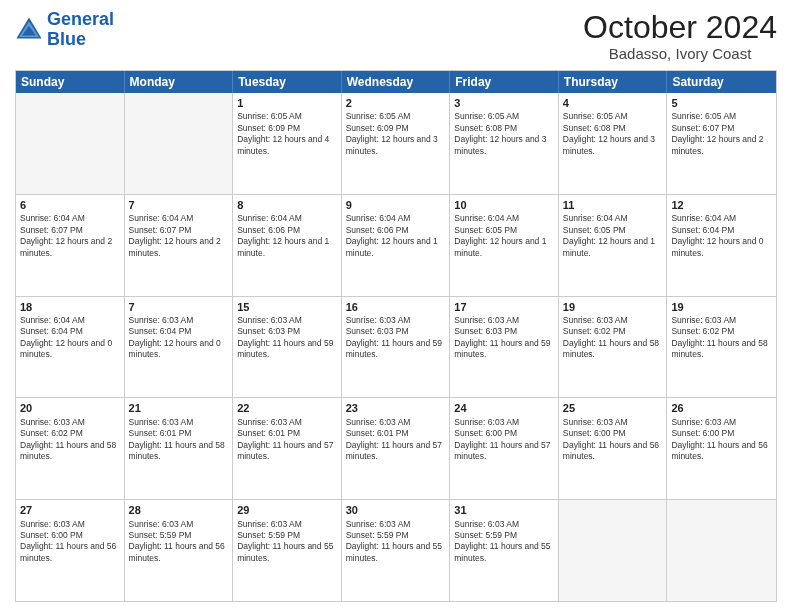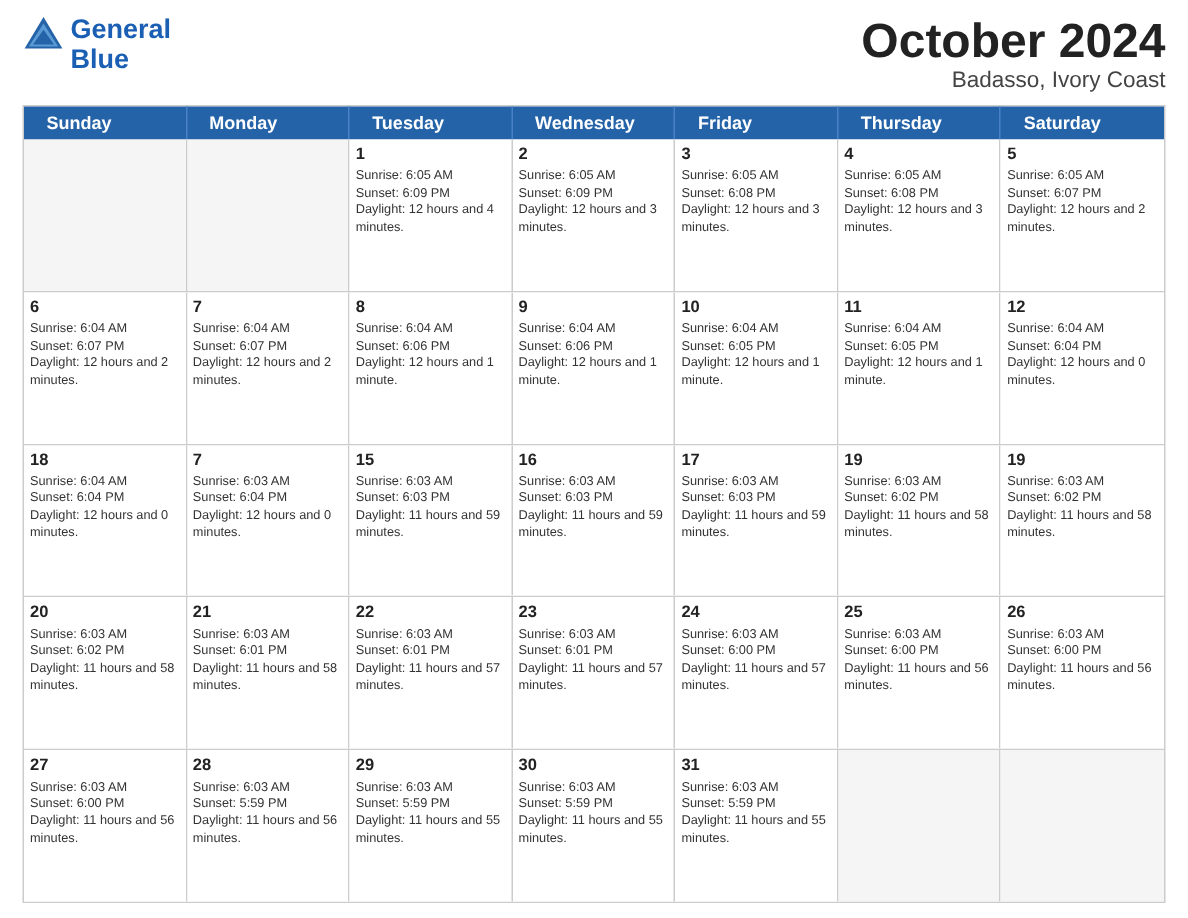--- a/index.html
+++ b/index.html
@@ -18,65 +18,67 @@
       flex-direction: column;
     }
     .header {
       display: flex;
       justify-content: space-between;
       align-items: flex-start;
       margin-bottom: 8px;
     }
     .logo {
       display: flex;
+      align-items: center;
       gap: 4px;
     }
     .logo-text {
       font-size: 18px;
       font-weight: bold;
       color: #333;
       line-height: 1.1;
     }
     .logo-text span {
       color: #1a5fb4;
     }
     .logo-icon {
       width: 28px;
       height: 28px;
     }
     .title-block {
       text-align: right;
     }
     .month-title {
       font-size: 32px;
-      font-weight: bold;
+      font-weight: normal;
       color: #222;
       line-height: 1.1;
     }
     .location {
       font-size: 15px;
       color: #444;
+      text-align: center;
     }
     .calendar {
       flex: 1;
       display: flex;
       flex-direction: column;
       border: 1px solid #ccc;
     }
     .cal-header {
       display: grid;
       grid-template-columns: repeat(7, 1fr);
       background: #2563a8;
     }
     .cal-header-cell {
       color: #fff;
       font-size: 12px;
       font-weight: bold;
       text-align: left;
-      padding: 4px 15px;
+      padding: 4px 5px;
       border-right: 1px solid #4a80c4;
     }
     .cal-header-cell:last-child {
       border-right: none;
     }
     .cal-body {
       flex: 1;
       display: flex;
       flex-direction: column;
     }

